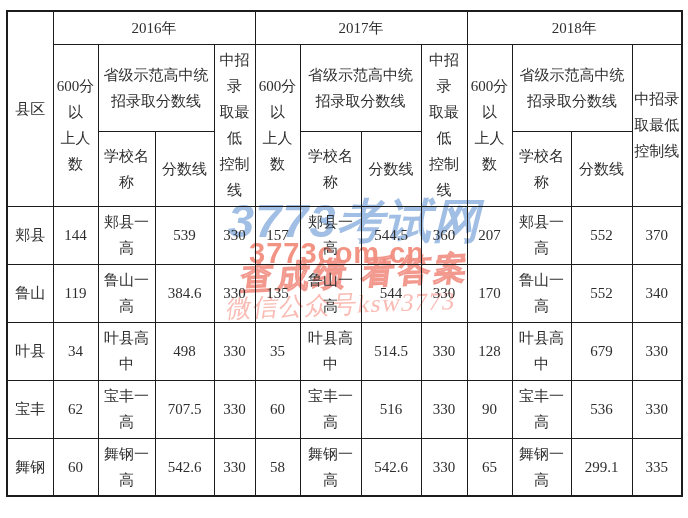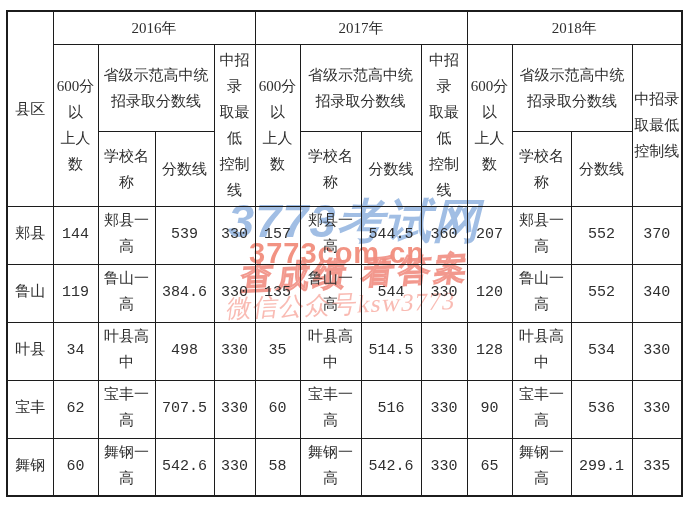--- a/index.html
+++ b/index.html
@@ -32,21 +32,21 @@
     white-space: pre-line;
     font-size: 15px;
     line-height: 26px;
     color: #2e2e2e;
     padding: 0;
     overflow: hidden;
   }
   tr.r-year  { height: 33px; }
   tr.r-upper { height: 87px; }
   tr.r-lower { height: 75px; }
-  tr.r-data  { height: 58px; font-family: Liberation Mono, monospace; }
+  tr.r-data  { height: 58px; }
   .no-bottom { border-bottom-style: hidden; }
   .no-top    { border-top-style: hidden; }
 
   
   .wm { position: absolute; inset: 0; pointer-events: none; }
   .wm-site {
     position: absolute; left: 228px; top: 190px;
     font-family: "Liberation Sans", sans-serif;
     font-size: 47px; font-weight: bold; font-style: italic;
     letter-spacing: 1px;
@@ -187,21 +187,21 @@
         <td>119</td>
         <td>鲁山一
 高</td>
         <td>384.6</td>
         <td>330</td>
         <td>135</td>
         <td>鲁山一
 高</td>
         <td>544</td>
         <td>330</td>
-        <td>120</td>
+        <td>170</td>
         <td>鲁山一
 高</td>
         <td>552</td>
         <td>340</td>
       </tr>
 
       <tr class="r-data">
         <td>叶县</td>
         <td>34</td>
         <td>叶县高
@@ -209,21 +209,21 @@
         <td>498</td>
         <td>330</td>
         <td>35</td>
         <td>叶县高
 中</td>
         <td>514.5</td>
         <td>330</td>
         <td>128</td>
         <td>叶县高
 中</td>
-        <td>534</td>
+        <td>679</td>
         <td>330</td>
       </tr>
 
       <tr class="r-data">
         <td>宝丰</td>
         <td>62</td>
         <td>宝丰一
 高</td>
         <td>707.5</td>
         <td>330</td>

